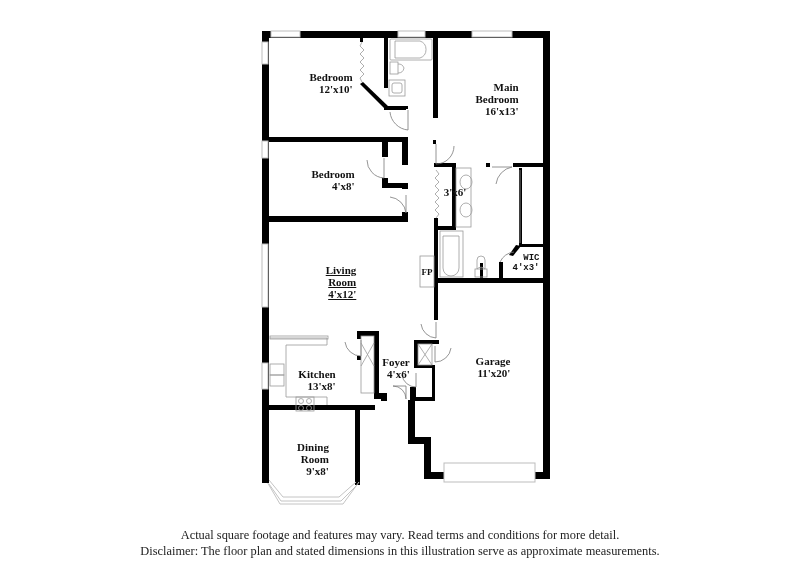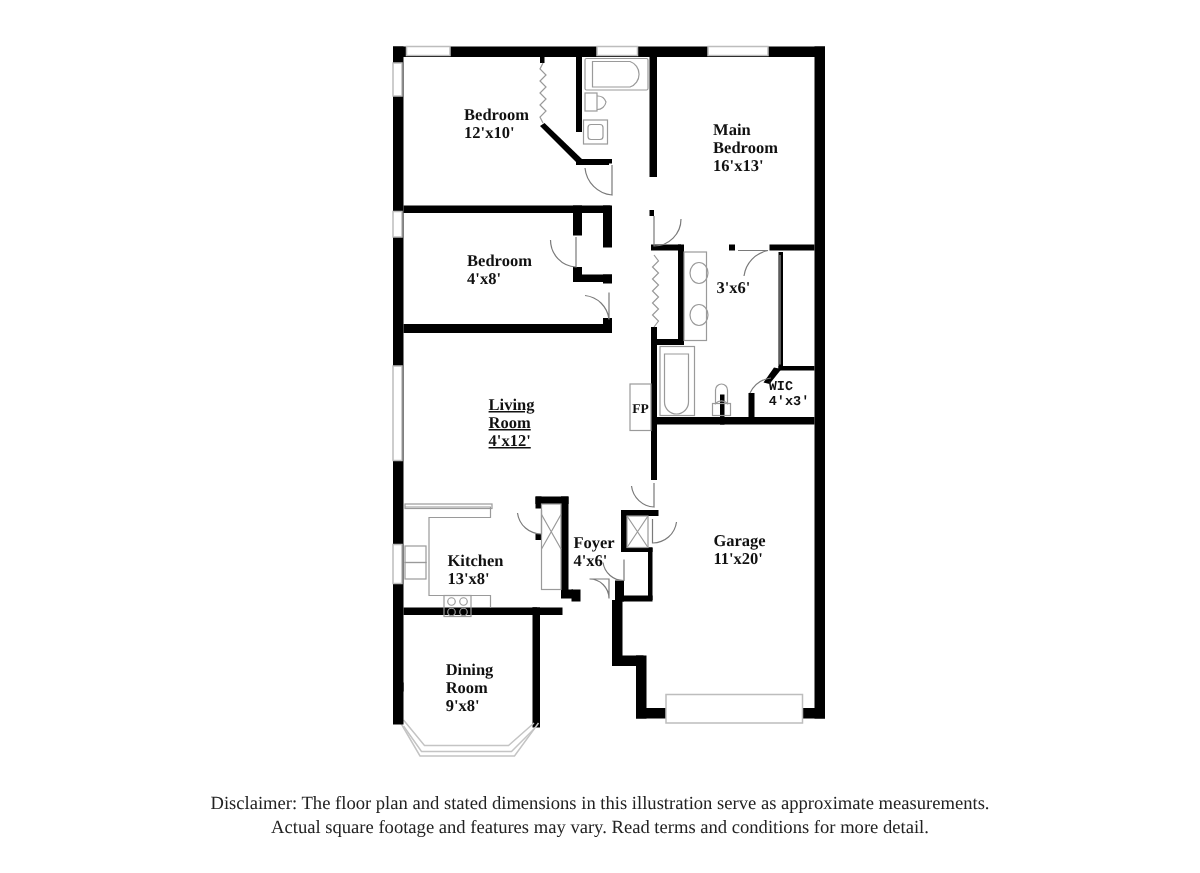--- a/index.html
+++ b/index.html
@@ -1,18 +1,18 @@
 <!DOCTYPE html>
 <html><head>
 <meta charset="utf-8">
 <style>
   html, body { margin: 0; padding: 0; background: #ffffff; }
   body { width: 800px; height: 582px; position: relative; overflow: hidden; font-family: "DejaVu Serif", "Liberation Serif", serif; }
   #plan { position: absolute; left: 0; top: 0; width: 800px; height: 520px; }
-  .room-label { position: absolute; text-align: left; font-family: "Liberation Serif", "DejaVu Serif", serif; font-weight: bold; font-size: 11px; line-height: 12px; color: #111; transform: translateX(-50%); white-space: nowrap; }
+  .room-label { position: absolute; text-align: right; font-family: "Liberation Serif", "DejaVu Serif", serif; font-weight: bold; font-size: 11px; line-height: 12px; color: #111; transform: translateX(-50%); white-space: nowrap; }
   .room-label .dim { font-weight: bold; display: block; }
   .room-label .name { display: block; }
   .small-label { font-size: 9px; line-height: 10px; }
   .disclaimer { position: absolute; left: 0; width: 800px; top: 527px; text-align: center; font-family: "Liberation Serif", "DejaVu Serif", serif; font-size: 12.4px; line-height: 16px; color: #222; }
   .disclaimer span { display: block; }
 </style>
 </head>
 <body>
 
 <div id="plan">
@@ -202,21 +202,21 @@
     <span class="name">Main</span>
     <span class="name">Bedroom</span>
     <span class="dim">16'x13'</span>
   </div>
 
   <div class="room-label" style="left:333px; top:168px;">
     <span class="name">Bedroom</span>
     <span class="dim">4'x8'</span>
   </div>
 
-  <div class="room-label" style="left:455px; top:186px;margin-left:34px;">
+  <div class="room-label" style="left:455px; top:186px;">
     <span class="dim">3'x6'</span>
   </div>
 
   <div class="room-label small-label" style="left:526px; top:253px;font-family:Liberation Mono, monospace;">
     <span class="name">WIC</span>
     <span class="dim">4'x3'</span>
   </div>
 
   <div class="room-label small-label" style="left:427px; top:267px;">
     <span class="name">FP</span>
@@ -244,15 +244,15 @@
   </div>
 
   <div class="room-label" style="left:313px; top:441px;">
     <span class="name">Dining</span>
     <span class="name">Room</span>
     <span class="dim">9'x8'</span>
   </div>
 </div>
 
 <div class="disclaimer">
+  <span>Actual square footage and features may vary. Read terms and conditions for more detail.</span>
   <span>Disclaimer: The floor plan and stated dimensions in this illustration serve as approximate measurements.</span>
-  <span>Actual square footage and features may vary. Read terms and conditions for more detail.</span>
 </div>
 
 </body></html>

